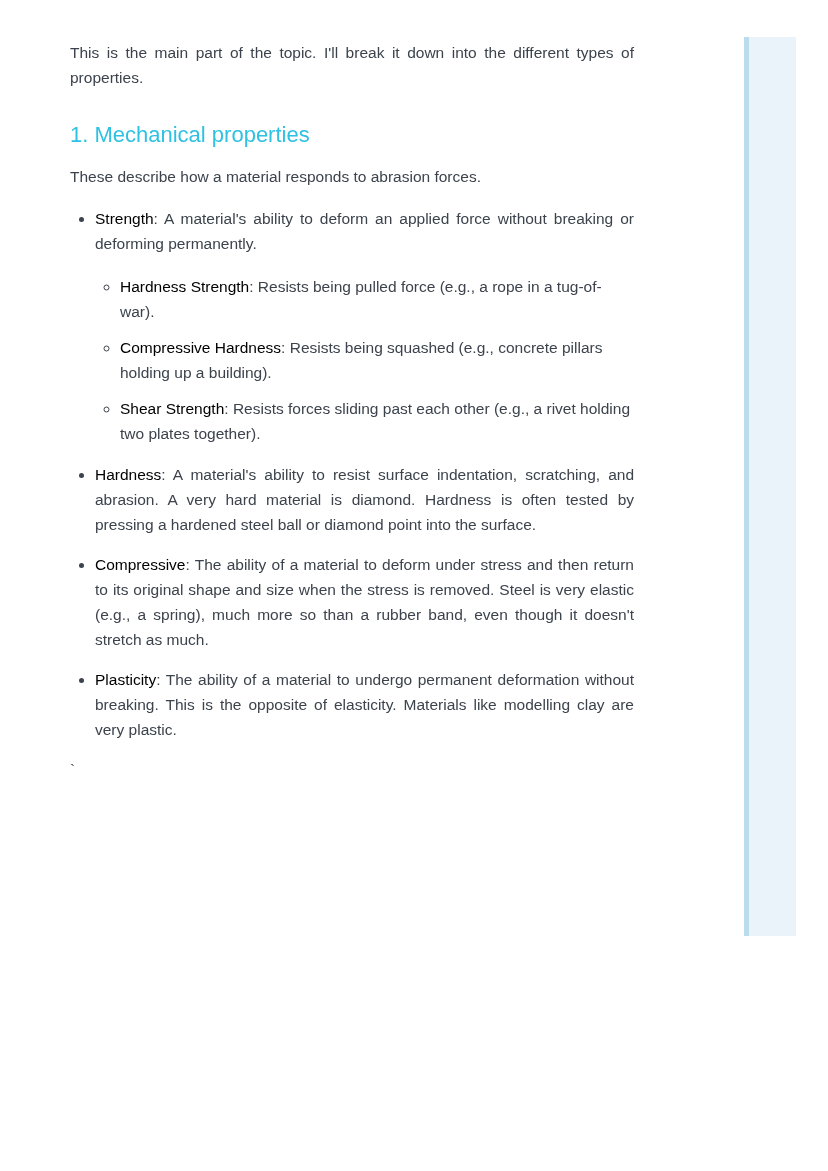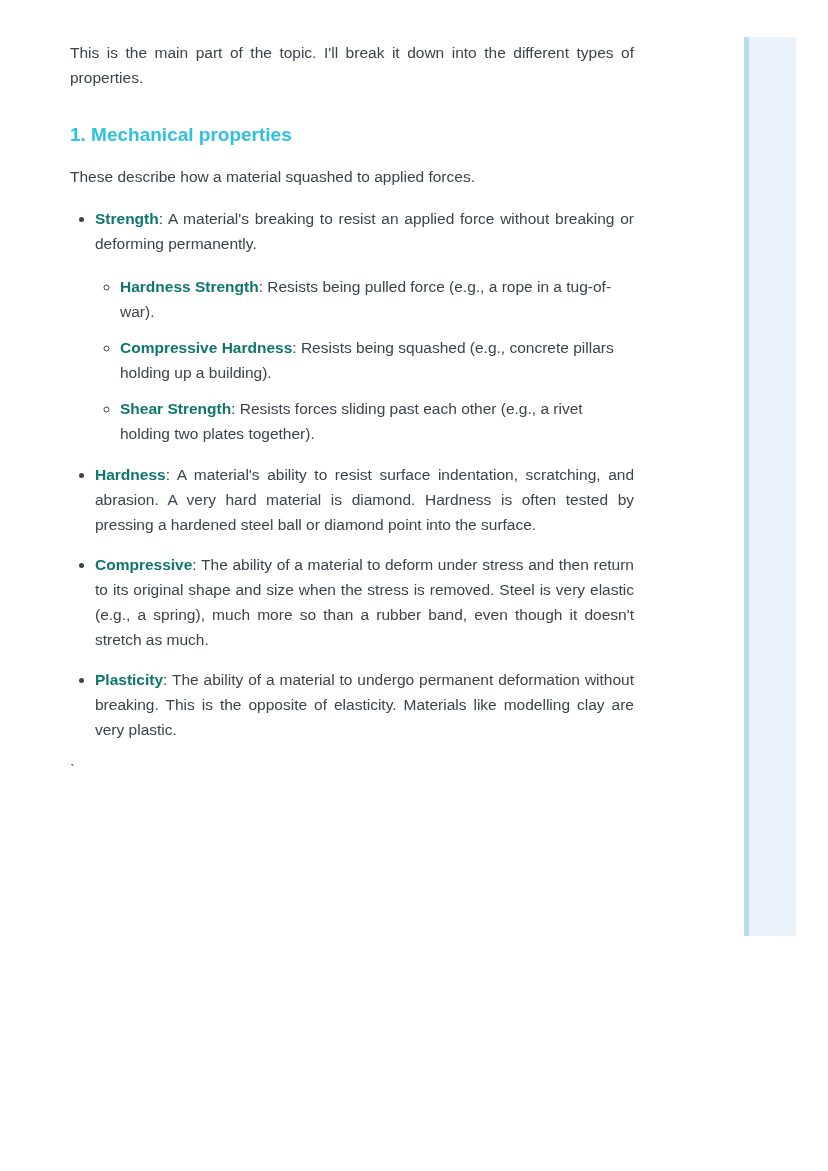--- a/index.html
+++ b/index.html
@@ -34,42 +34,42 @@
     padding-top: 40px;
     color: #3c434c;
     font-size: 15.5px;
     line-height: 25px;
     z-index: 2;
   }
   .para { margin: 0; }
   .justify { text-align: justify; }
   .heading {
     margin: 31px 0 0 0;
-    font-size: 19px;
+    font-size: 22px;
     line-height: 28px;
-    font-weight: 700;
+    font-weight: 400;
     color: #2ec1e2;
   }
   .desc { margin-top: 15px; }
   ul.l1 {
     list-style: disc;
     margin: 17px 0 0 0;
     padding-left: 25px;
   }
   ul.l2 {
     list-style: circle;
     margin: 18px 0 0 0;
     padding-left: 25px;
   }
   li.li1 { margin: 0 0 15px 0; }
   li.li1:last-child { margin-bottom: 4px; }
   li.li2 { margin: 0 0 11px 0; }
   li.li2:last-child { margin-bottom: 16px; }
   .li-text { margin: 0; }
-  strong { font-weight: 700; color: #0f766e; }
+  strong { font-weight: 400; color: #000000; }
   .stray {
     margin: 15px 0 0 0;
     font-size: 15.5px;
     line-height: 25px;
   }
   .watermark {
     position: absolute;
     left: 684px;
     top: 1101px;
     font-size: 16px;
@@ -86,26 +86,26 @@
 <div class="page">
 
   <div class="side-stripe"></div>
 
   <div class="content">
 
     <p class="para justify">This is the main part of the topic. I'll break it down into the different types of properties.</p>
 
     <h2 class="heading">1. Mechanical properties</h2>
 
-    <p class="para desc">These describe how a material squashed to applied forces.</p>
+    <p class="para desc">These describe how a material responds to abrasion forces.</p>
 
     <ul class="l1">
 
       <li class="li1">
-        <div class="li-text justify"><strong>Strength</strong><span>: A material's breaking to resist an applied force without breaking or deforming permanently.</span></div>
+        <div class="li-text justify"><strong>Strength</strong><span>: A material's ability to deform an applied force without breaking or deforming permanently.</span></div>
         <ul class="l2">
           <li class="li2">
             <div class="li-text"><strong>Hardness Strength</strong><span>: Resists being pulled force (e.g., a rope in a tug-of-war).</span></div>
           </li>
           <li class="li2">
             <div class="li-text"><strong>Compressive Hardness</strong><span>: Resists being squashed (e.g., concrete pillars holding up a building).</span></div>
           </li>
           <li class="li2">
             <div class="li-text"><strong>Shear Strength</strong><span>: Resists forces sliding past each other (e.g., a rivet holding two plates together).</span></div>
           </li>

